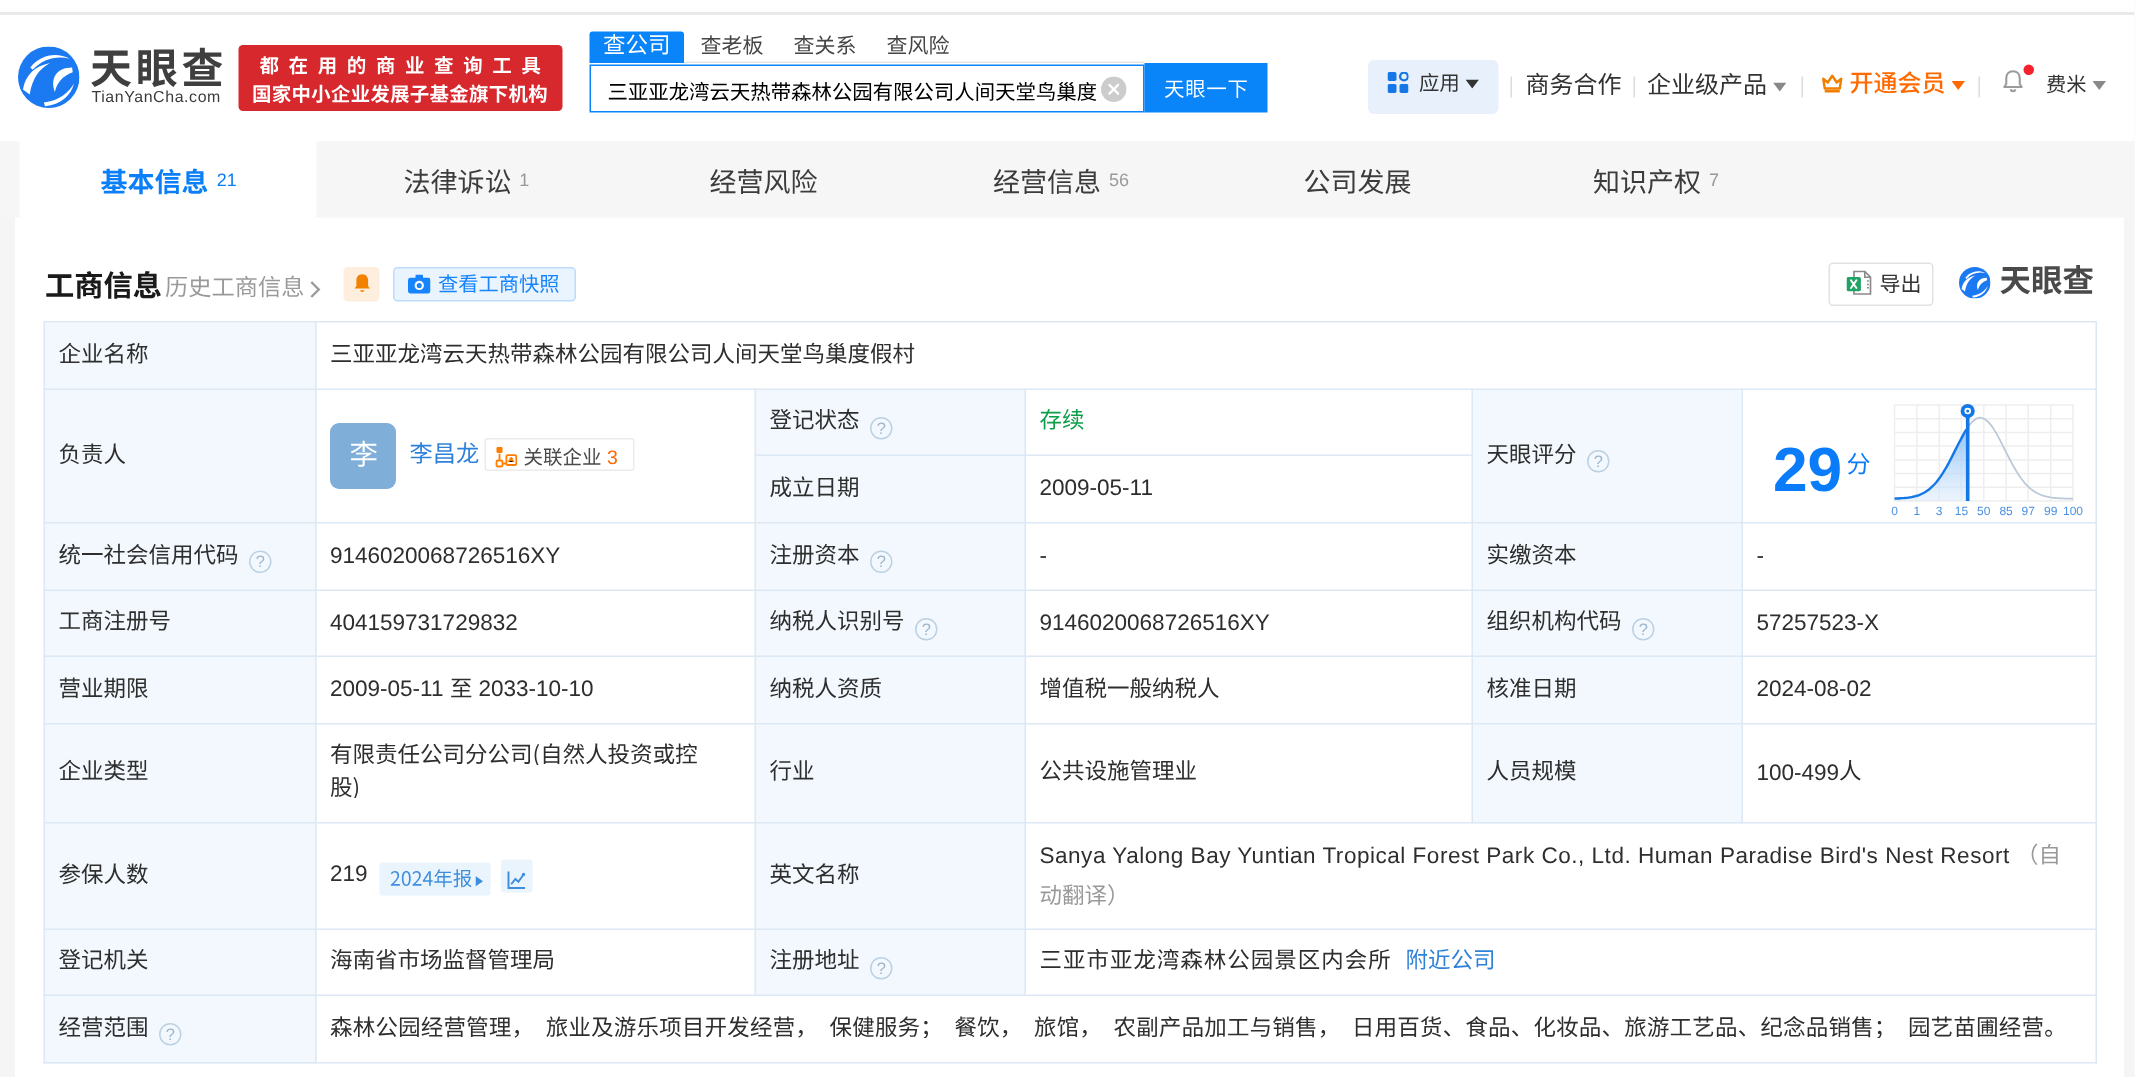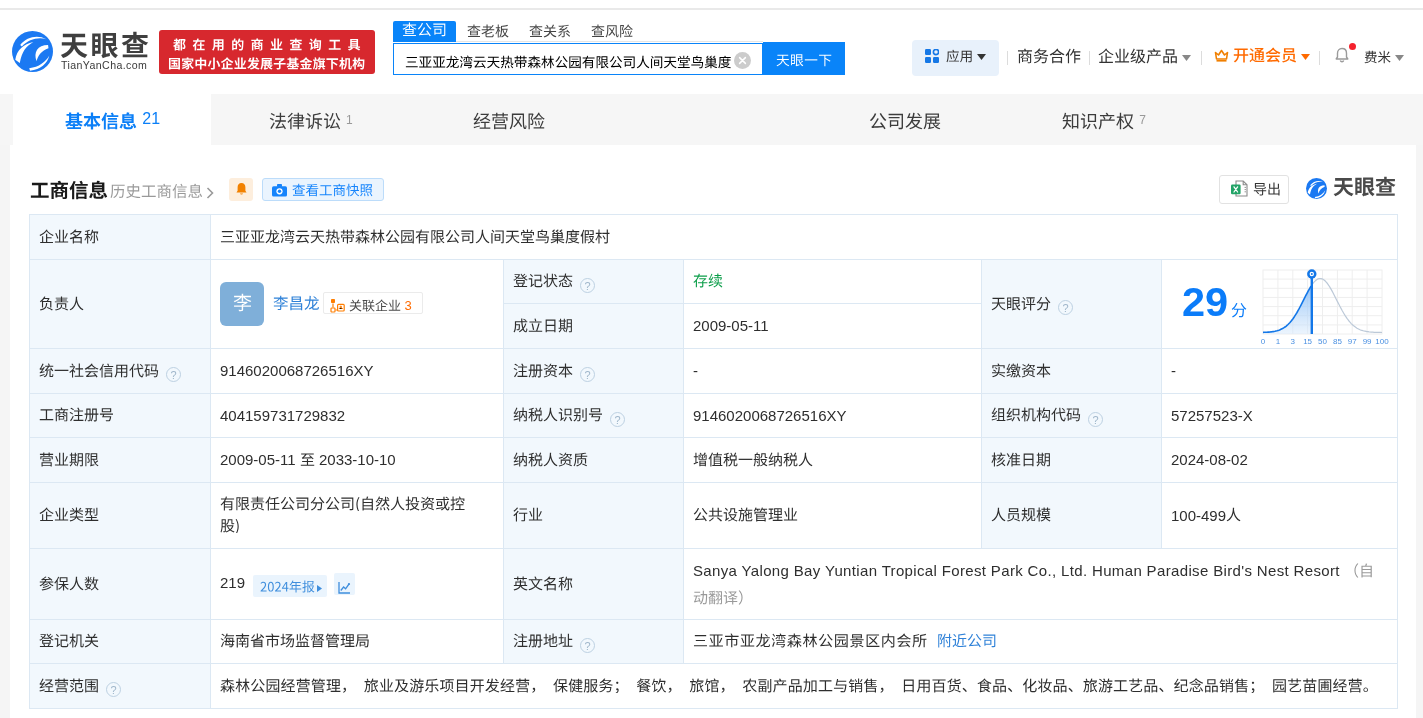--- a/index.html
+++ b/index.html
@@ -441,37 +441,45 @@
       </svg></div>
   </div>
 <div class="tabbar">
     <div class="tab" style="left:13.0px;width:198.3px;background:#fff;padding-top:18px"><span style="color:#0b7ff7"><svg class="k" style="width:74.0px;height:18px;vertical-align:-2.22px" viewBox="0 -880 4000 1000">
           <g transform="scale(1,-1)">
             <use href="#q20"></use>
             <use href="#q74" x="1000"></use>
             <use href="#q75" x="2000"></use>
             <use href="#q76" x="3000"></use>
           </g>
-        </svg></span><span style="color:#0b7ff7;font-size:16px;position:relative;top:-4px;margin-left:4px">21</span></div>
+        </svg></span><span style="color:#0b7ff7;font-size:12px;position:relative;top:-4px;margin-left:4px">21</span></div>
     <div class="tab" style="left:211.3px;width:198.3px;padding-top:18px"><span style="color:#3c3c3c"><svg class="k" style="width:74.0px;height:18px;vertical-align:-2.22px" viewBox="0 -880 4000 1000">
           <g transform="scale(1,-1)">
             <use href="#q77"></use>
             <use href="#q78" x="1000"></use>
             <use href="#q79" x="2000"></use>
             <use href="#q80" x="3000"></use>
           </g>
         </svg></span><span style="color:#999;font-size:12px;position:relative;top:-4px;margin-left:4px">1</span></div>
     <div class="tab" style="left:409.6px;width:198.3px;padding-top:18px"><span style="color:#3c3c3c"><svg class="k" style="width:74.0px;height:18px;vertical-align:-2.22px" viewBox="0 -880 4000 1000">
           <g transform="scale(1,-1)">
             <use href="#q81"></use>
             <use href="#q82" x="1000"></use>
             <use href="#q33" x="2000"></use>
             <use href="#q34" x="3000"></use>
           </g>
         </svg></span></div>
+    <div class="tab" style="left:607.9px;width:198.3px;padding-top:18px"><span style="color:#3c3c3c"><svg class="k" style="width:74.0px;height:18px;vertical-align:-2.22px" viewBox="0 -880 4000 1000">
+          <g transform="scale(1,-1)">
+            <use href="#q81"></use>
+            <use href="#q82" x="1000"></use>
+            <use href="#q83" x="2000"></use>
+            <use href="#q84" x="3000"></use>
+          </g>
+        </svg></span><span style="color:#999;font-size:12px;position:relative;top:-4px;margin-left:4px">56</span></div>
     <div class="tab" style="left:806.2px;width:198.3px;padding-top:18px"><span style="color:#3c3c3c"><svg class="k" style="width:74.0px;height:18px;vertical-align:-2.22px" viewBox="0 -880 4000 1000">
           <g transform="scale(1,-1)">
             <use href="#q27"></use>
             <use href="#q28" x="1000"></use>
             <use href="#q85" x="2000"></use>
             <use href="#q86" x="3000"></use>
           </g>
         </svg></span></div>
     <div class="tab" style="left:1004.5px;width:198.3px;padding-top:18px"><span style="color:#3c3c3c"><svg class="k" style="width:74.0px;height:18px;vertical-align:-2.22px" viewBox="0 -880 4000 1000">
           <g transform="scale(1,-1)">
@@ -654,21 +662,21 @@
           <td class="lbl" rowspan="2"><svg class="k" style="width:60.0px;height:15px;vertical-align:-1.80px" viewBox="0 -880 4000 1000">
               <g transform="scale(1,-1)">
                 <use href="#q40"></use>
                 <use href="#q54" x="1000"></use>
                 <use href="#q114" x="2000"></use>
                 <use href="#q105" x="3000"></use>
               </g>
             </svg><span class="qm">?</span></td>
           <td rowspan="2" style="padding:0">
             <div style="position:relative;height:88px">
-              <span style="position:absolute;left:20px;top:21px;font-size:41.5px;line-height:41.5px;font-weight:bold;color:#0b7cf9">29</span>
+              <span style="position:absolute;left:20px;top:32px;font-size:41.5px;line-height:41.5px;font-weight:bold;color:#0b7cf9">29</span>
               <span style="position:absolute;left:69px;top:40px;color:#0b7cf9"><svg class="k" style="width:16.0px;height:16px;vertical-align:-1.92px" viewBox="0 -880 1000 1000">
                   <g transform="scale(1,-1)">
                     <use href="#q105"></use>
                   </g>
                 </svg></span>
               <div style="position:absolute;right:14px;top:8px">
                 <svg width="121" height="77" viewBox="-1 -2 121 77" style="display:block;overflow:visible">
 <rect x="0" y="0" width="119" height="64" fill="#fff" stroke="#eee" stroke-width="1"></rect>
 <g stroke="#eee" stroke-width="1" fill="none">
                     <path d="M14.9 0 V64"></path>

